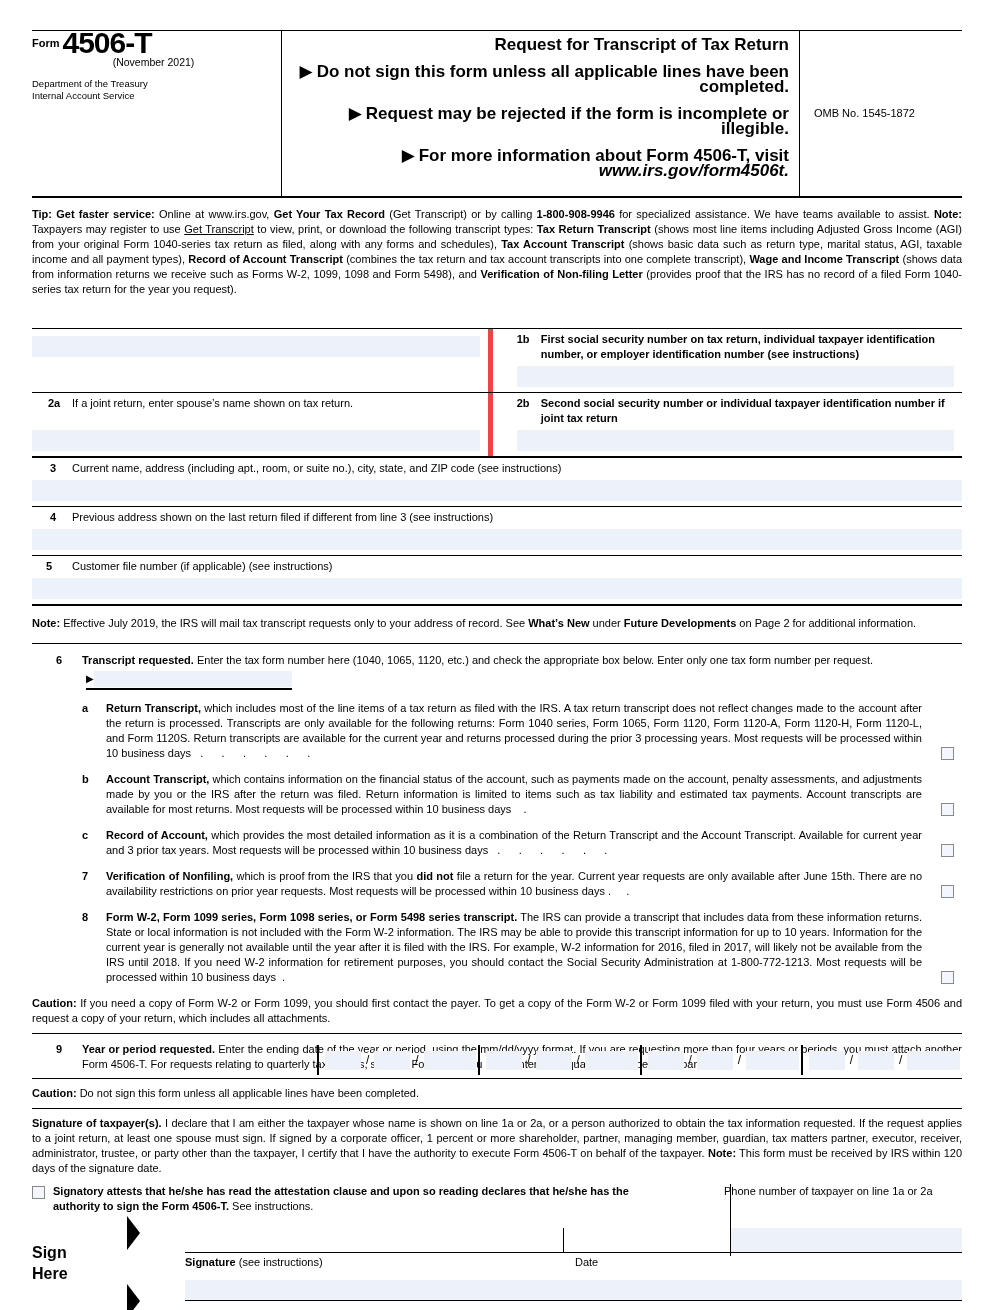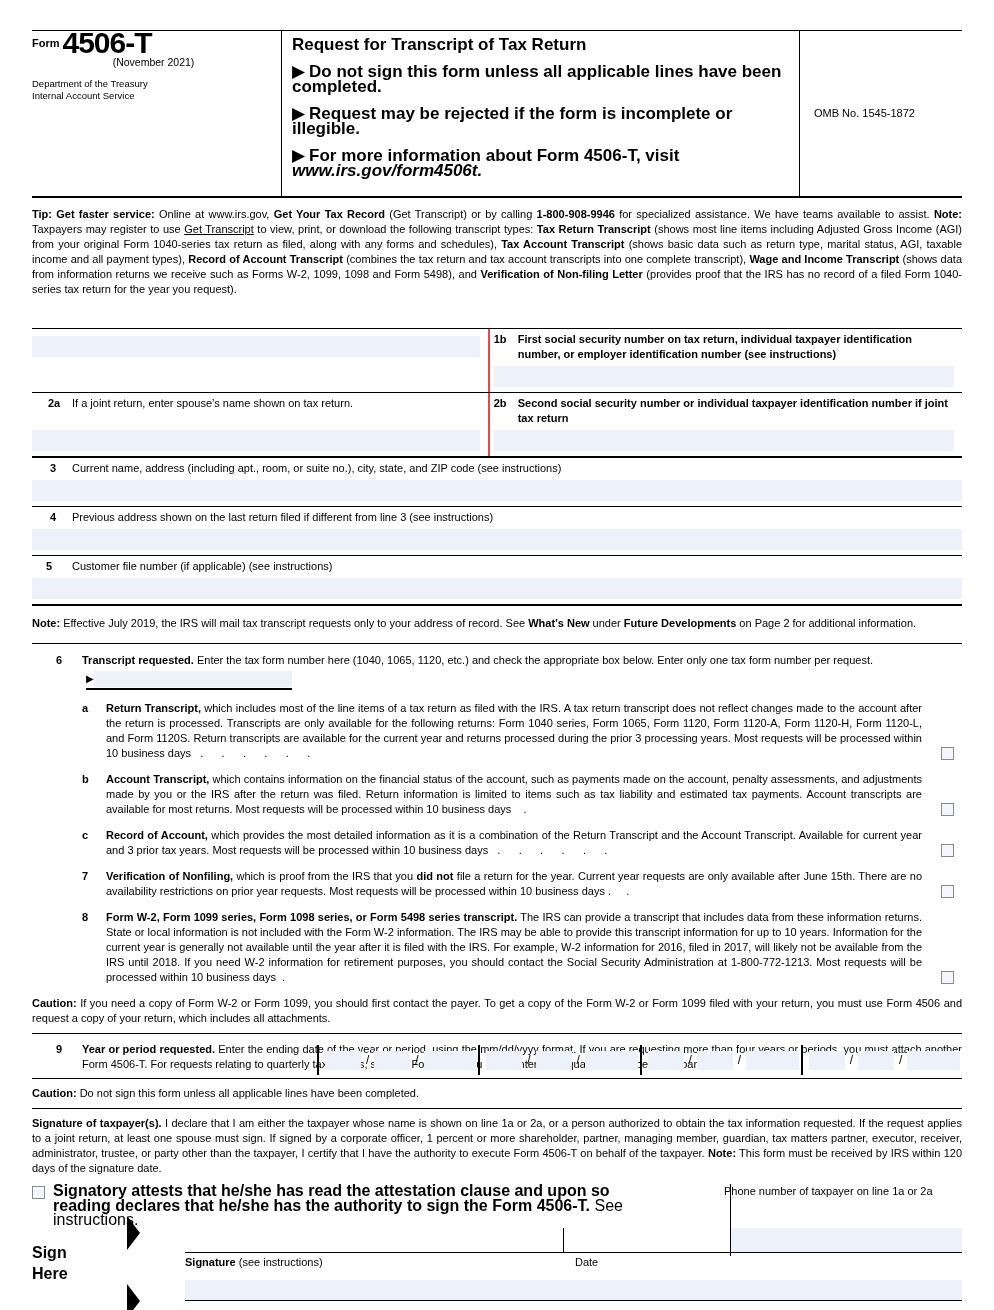--- a/index.html
+++ b/index.html
@@ -13,34 +13,34 @@
   .fill{background:#edf1f9}
   
   .toprule{border-top:1px solid #000}
   .hdr{display:flex;border-bottom:2px solid #000}
   .hdr-left{width:250px;border-right:1px solid #000;padding:4px 6px 4px 0;box-sizing:border-box}
   .formline{white-space:nowrap}
   .form-word{font-size:11px;font-weight:bold;vertical-align:6px}
   .form-num{font-size:30px;font-weight:bold;letter-spacing:-1px;margin-left:3px}
   .rev{text-align:center;font-size:10.5px;margin-top:-2px}
   .agency{font-size:9.5px;line-height:11.5px;margin-top:8px}
-  .hdr-mid{flex:1;border-right:1px solid #000;text-align:left;padding:6px 10px;box-sizing:border-box}
+  .hdr-mid{flex:1;border-right:1px solid #000;text-align:right;padding:6px 10px;box-sizing:border-box}
   .hdr-title{font-size:17px;font-weight:bold;margin-bottom:5px}
   .hdr-bullet{font-size:17px;font-weight:bold;margin:12px 0}
   .tri{margin-right:4px}
   .hdr-right{width:162px;display:flex;align-items:center;padding-left:14px;box-sizing:border-box;font-size:11px}
   
   .para{text-align:justify;margin:8px 0}
   .tip{margin:9px 0 31px 0}
   
   .tbl{border-top:1px solid #000;border-bottom:2px solid #000}
   .trow{display:flex;border-bottom:1px solid #000}
   .trow:last-child{border-bottom:none}
   .tcell{width:49%;box-sizing:border-box;padding:3px 8px 5px 0;position:relative}
-  .tcell.rt{width:51%;border-left:2px solid #ef4444;padding-left:4px}
+  .tcell.rt{width:51%;border-left:5px solid #ef4444;padding-left:24px}
   .tlabel{position:relative;padding-left:40px;min-height:30px}
   .tlabel .num{position:absolute;left:16px;font-weight:bold}
   .strip{height:21px;margin-top:4px}
   
   .frow{border-bottom:1px solid #000;padding:3px 0 5px 0;position:relative}
   .frow.last{border-bottom:2px solid #000}
   .flabel{padding-left:40px;position:relative}
   .flabel .num{position:absolute;left:18px;font-weight:bold}
   
   .secrule{border-top:1px solid #000;margin-top:10px}
@@ -64,21 +64,21 @@
   .dsl{padding:0 5px;font-size:12px}
   .caution{margin:7px 0;text-align:justify}
   .caution.ruled{border-bottom:1px solid #000;padding-bottom:7px}
   
   .sigpara{text-align:justify;margin:7px 0 8px 0}
   .signsec{position:relative}
   .attest-wrap{position:relative}
   .vline-phone{position:absolute;left:698px;top:0;bottom:16px;border-left:1px solid #000}
   .attest-row{display:flex;min-height:44px}
   .attest-row .cb{margin:2px 8px 0 0;flex:none}
-  .attest-text{width:600px;font-size:16px;line-height:14.5px}
+  .attest-text{width:600px;font-size:11px;line-height:14.5px}
   .phone-label{margin-left:auto;width:250px;box-sizing:border-box;padding-left:12px;line-height:14.5px}
   .sigrow{margin-left:153px;position:relative;display:flex;border-bottom:1.5px solid #000;height:24px}
   .sigspace{width:378px}
   .datespace{width:167px;border-left:1px solid #000}
   .phonecell{flex:1}
   .datecell{flex:1;border-left:1px solid #000}
   .siglabels{margin-left:153px;position:relative;height:17px;padding-top:2px}
   .siglabels .l2{position:absolute;left:390px;top:2px}
   .titlerow{margin-left:153px;position:relative;margin-top:8px}
   .titlestrip{height:20px;border-bottom:1.5px solid #000}

